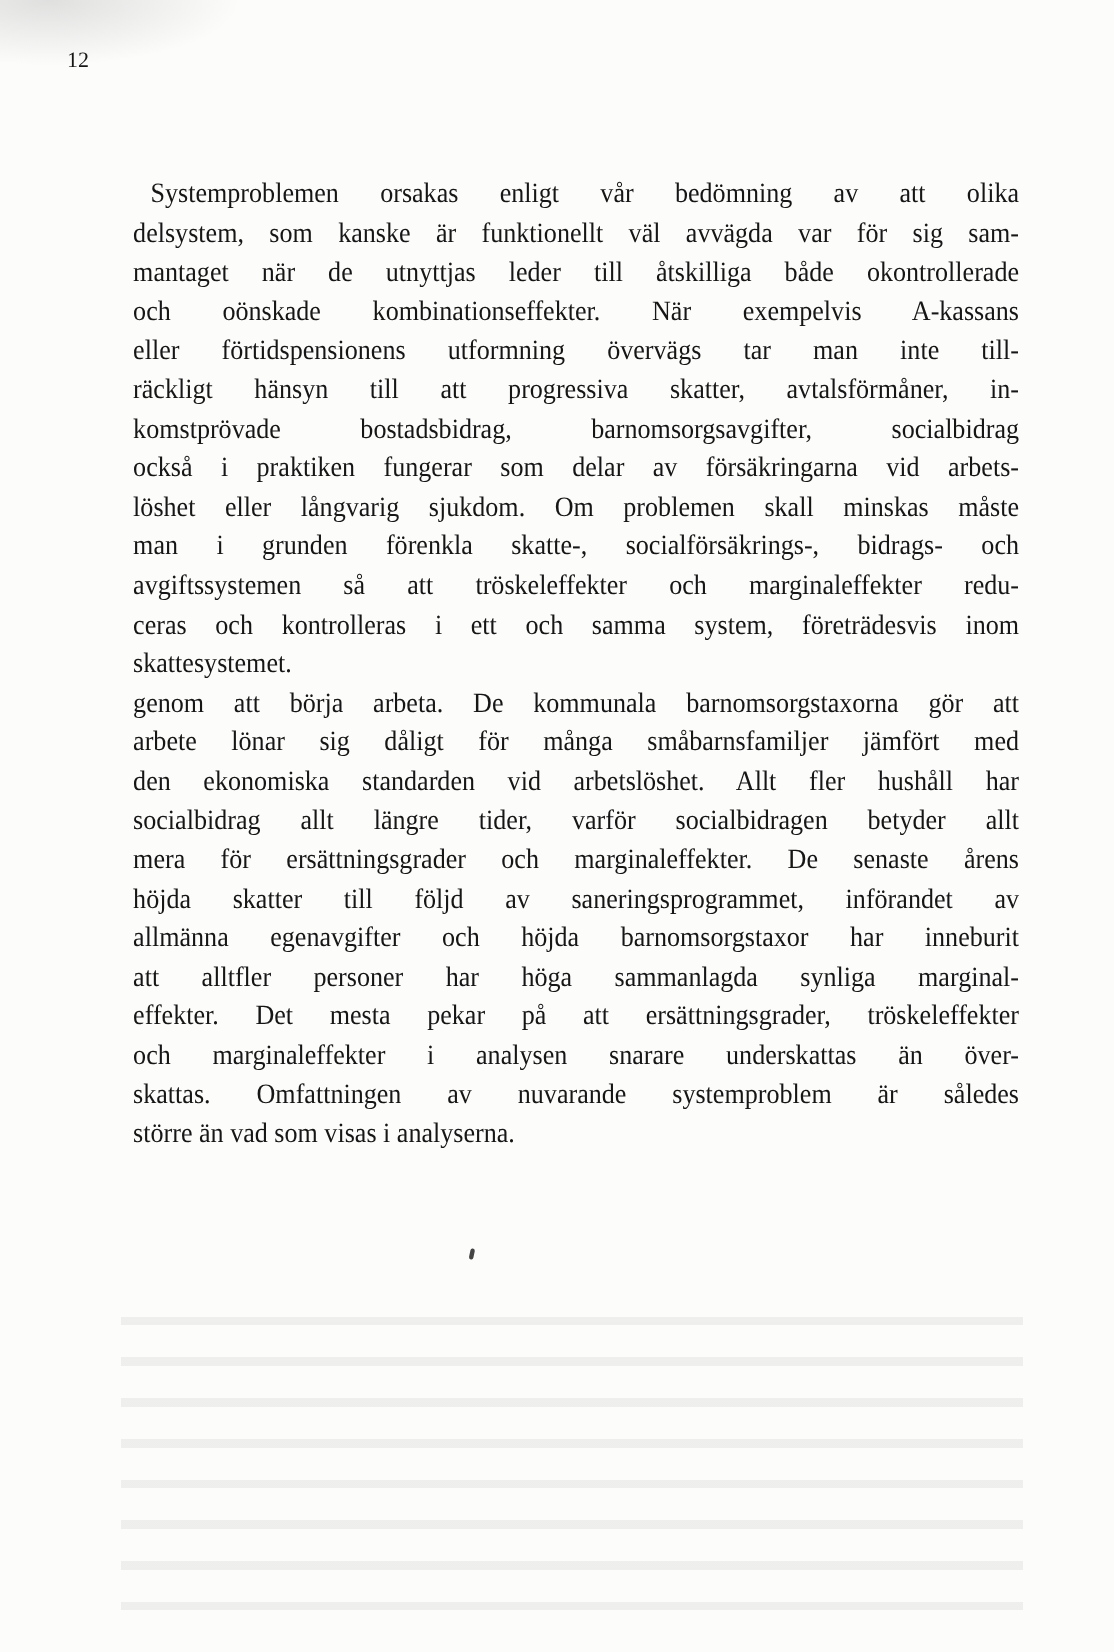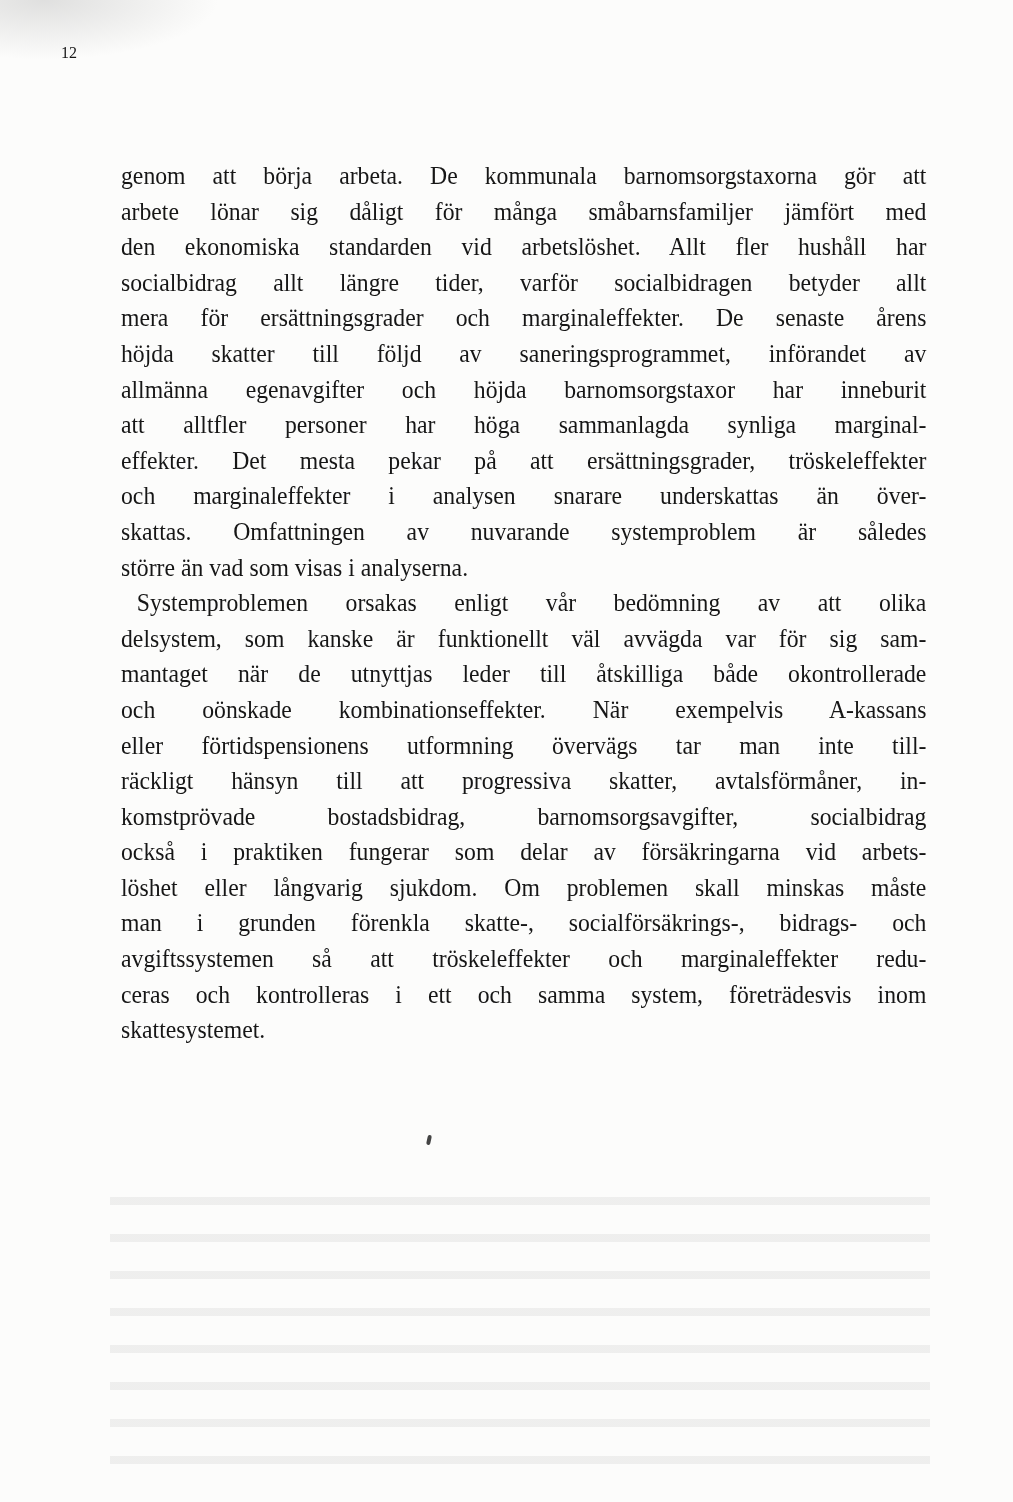--- a/index.html
+++ b/index.html
@@ -19,21 +19,21 @@
       position: absolute;
       left: 0; top: 0;
       width: 220px; height: 60px;
       background: radial-gradient(ellipse at 20% 0%, rgba(170,170,170,0.35), rgba(255,255,255,0) 70%);
       pointer-events: none;
     }
     .page-number {
       position: absolute;
       left: 61px;
       top: 44px;
-      font-size: 16px;
+      font-size: 20px;
       letter-spacing: 0px;
     }
     .body-text {
       position: absolute;
       left: 121px;
       top: 158px;
       width: 805px;
     }
     .line {
       display: block;
@@ -77,44 +77,44 @@
   </style>
 </head>
 <body>
 
 <div class="scan-shade"></div>
 
 <div class="page-number">12</div>
 
 <div class="body-text">
   <div>
-    <span class="line">genom att börja arbeta. De kommunala barnomsorgstaxorna gör att</span>
-    <span class="line">arbete lönar sig dåligt för många småbarnsfamiljer jämfört med</span>
-    <span class="line">den ekonomiska standarden vid arbetslöshet. Allt fler hushåll har</span>
-    <span class="line">socialbidrag allt längre tider, varför socialbidragen betyder allt</span>
-    <span class="line">mera för ersättningsgrader och marginaleffekter. De senaste årens</span>
-    <span class="line">höjda skatter till följd av saneringsprogrammet, införandet av</span>
-    <span class="line">allmänna egenavgifter och höjda barnomsorgstaxor har inneburit</span>
-    <span class="line">att alltfler personer har höga sammanlagda synliga marginal-</span>
-    <span class="line">effekter. Det mesta pekar på att ersättningsgrader, tröskeleffekter</span>
-    <span class="line">och marginaleffekter i analysen snarare underskattas än över-</span>
-    <span class="line">skattas. Omfattningen av nuvarande systemproblem är således</span>
-    <span class="line last">större än vad som visas i analyserna.</span>
-  </div>
-  <div>
     <span class="line indent">Systemproblemen orsakas enligt vår bedömning av att olika</span>
     <span class="line">delsystem, som kanske är funktionellt väl avvägda var för sig sam-</span>
     <span class="line">mantaget när de utnyttjas leder till åtskilliga både okontrollerade</span>
     <span class="line">och oönskade kombinationseffekter. När exempelvis A-kassans</span>
     <span class="line">eller förtidspensionens utformning övervägs tar man inte till-</span>
     <span class="line">räckligt hänsyn till att progressiva skatter, avtalsförmåner, in-</span>
     <span class="line">komstprövade bostadsbidrag, barnomsorgsavgifter, socialbidrag</span>
     <span class="line">också i praktiken fungerar som delar av försäkringarna vid arbets-</span>
     <span class="line">löshet eller långvarig sjukdom. Om problemen skall minskas måste</span>
     <span class="line">man i grunden förenkla skatte-, socialförsäkrings-, bidrags- och</span>
     <span class="line">avgiftssystemen så att tröskeleffekter och marginaleffekter redu-</span>
     <span class="line">ceras och kontrolleras i ett och samma system, företrädesvis inom</span>
     <span class="line last">skattesystemet.</span>
   </div>
+  <div>
+    <span class="line">genom att börja arbeta. De kommunala barnomsorgstaxorna gör att</span>
+    <span class="line">arbete lönar sig dåligt för många småbarnsfamiljer jämfört med</span>
+    <span class="line">den ekonomiska standarden vid arbetslöshet. Allt fler hushåll har</span>
+    <span class="line">socialbidrag allt längre tider, varför socialbidragen betyder allt</span>
+    <span class="line">mera för ersättningsgrader och marginaleffekter. De senaste årens</span>
+    <span class="line">höjda skatter till följd av saneringsprogrammet, införandet av</span>
+    <span class="line">allmänna egenavgifter och höjda barnomsorgstaxor har inneburit</span>
+    <span class="line">att alltfler personer har höga sammanlagda synliga marginal-</span>
+    <span class="line">effekter. Det mesta pekar på att ersättningsgrader, tröskeleffekter</span>
+    <span class="line">och marginaleffekter i analysen snarare underskattas än över-</span>
+    <span class="line">skattas. Omfattningen av nuvarande systemproblem är således</span>
+    <span class="line last">större än vad som visas i analyserna.</span>
+  </div>
 </div>
 
 <div class="speck"></div>
 <div class="bleed"></div>
 
 </body></html>

